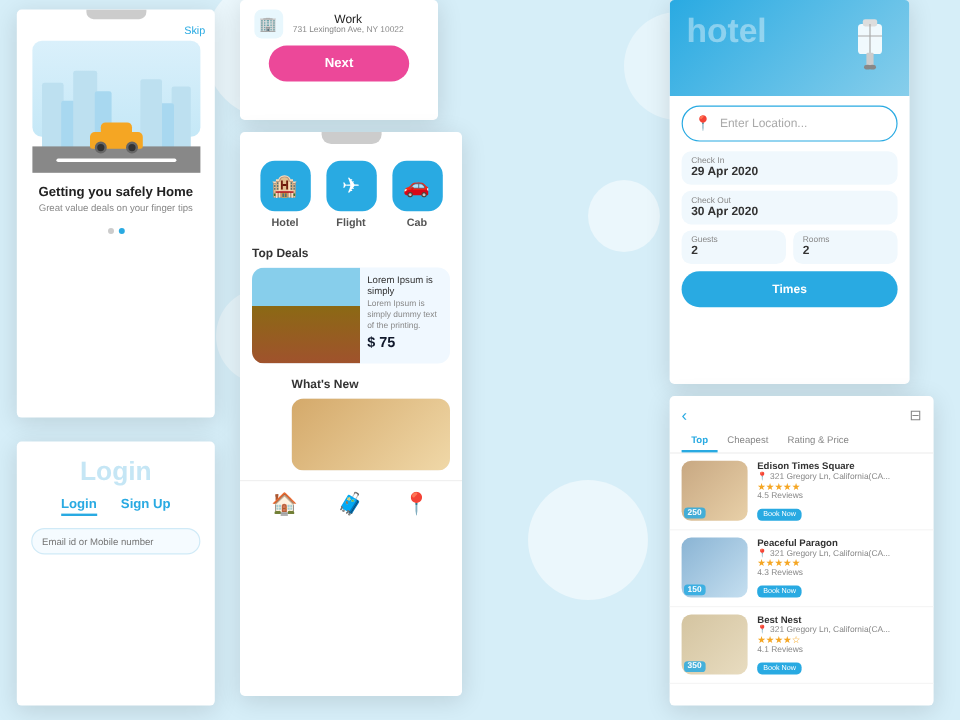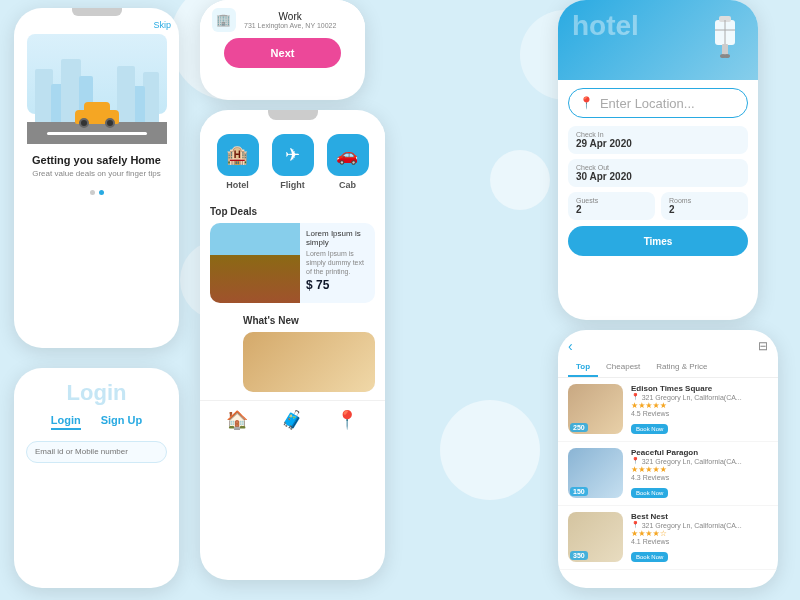--- a/index.html
+++ b/index.html
@@ -17,21 +17,21 @@
       position: absolute;
       border-radius: 50%;
       background: #fff;
       opacity: 0.5;
     }
 
     
     .phone {
       position: absolute;
       background: #fff;
-      border-radius: 28px;
+      border-radius: 4px;
       overflow: hidden;
       box-shadow: 0 4px 20px rgba(0,0,0,0.12);
     }
 
     
     .phone1 {
       left: 14px;
       top: 8px;
       width: 165px;
       height: 340px;
@@ -441,21 +441,21 @@
       display: flex;
       align-items: center;
       padding: 0 10px;
       gap: 6px;
     }
     .location-pin {
       color: #29aae2;
       font-size: 12px;
     }
     .location-text {
-      font-size: 13px;
+      font-size: 10px;
       color: #aaa;
     }
     .hotel-form {
       padding: 0 10px;
     }
     .form-row {
       background: #f0f8fd;
       border-radius: 8px;
       padding: 5px 8px;
       margin-bottom: 5px;

